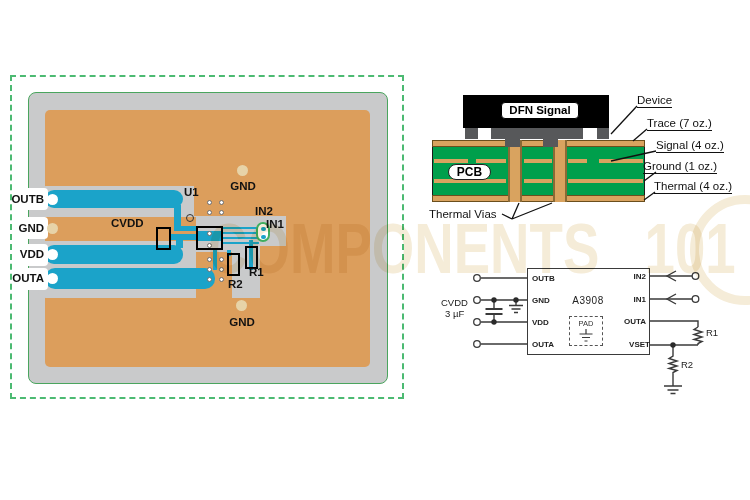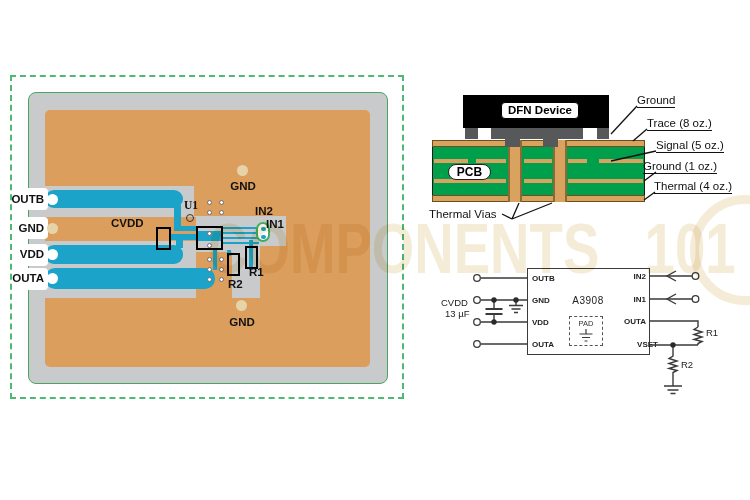--- a/index.html
+++ b/index.html
@@ -61,21 +61,21 @@
     <div class="abs" style="left:47px;top:273px;width:11px;height:11px;border-radius:50%;background:#fff;"></div>
 
     <div class="lbl" style="left:4px;top:193px;width:40px;text-align:right;">OUTB</div>
     <div class="lbl" style="left:4px;top:222px;width:40px;text-align:right;">GND</div>
     <div class="lbl" style="left:4px;top:248px;width:40px;text-align:right;">VDD</div>
     <div class="lbl" style="left:4px;top:272px;width:40px;text-align:right;">OUTA</div>
 
     <div class="lbl" style="left:111px;top:217px;">CVDD</div>
     <div class="abs" style="left:156px;top:227px;width:15px;height:23px;border:2.2px solid #000;box-sizing:border-box;"></div>
 
-    <div class="lbl" style="left:184px;top:199px;font-family:Liberation Serif, serif;">U1</div>
+    <div class="lbl" style="left:184px;top:186px;">U1</div>
     <div class="abs" style="left:186px;top:214px;width:8px;height:8px;border:1.6px solid #333;border-radius:50%;box-sizing:border-box;"></div>
     <div class="abs" style="left:196px;top:226px;width:27px;height:24px;border:2.5px solid #000;box-sizing:border-box;"></div>
 
     <div class="via" style="left:206.5px;top:199.5px;"></div>
     <div class="via" style="left:218.5px;top:199.5px;"></div>
     <div class="via" style="left:206.5px;top:209.5px;"></div>
     <div class="via" style="left:218.5px;top:209.5px;"></div>
     <div class="via" style="left:206.5px;top:230.5px;"></div>
     <div class="via" style="left:206.5px;top:242.5px;"></div>
     <div class="via" style="left:206.5px;top:256.5px;"></div>
@@ -99,21 +99,21 @@
     <div class="abs" style="left:237px;top:165px;width:11px;height:11px;border-radius:50%;background:#E7D3A8;"></div>
     <div class="lbl" style="left:229px;top:180px;width:28px;text-align:center;">GND</div>
     <div class="abs" style="left:236px;top:300px;width:11px;height:11px;border-radius:50%;background:#E7D3A8;"></div>
     <div class="lbl" style="left:228px;top:316px;width:28px;text-align:center;">GND</div>
   </div>
 
   <div class="abs" style="left:0;top:0;width:750px;height:240px;">
 
     <div class="abs" style="left:463px;top:95px;width:146px;height:33px;background:#000;"></div>
     <div class="abs" style="left:501px;top:102px;width:78px;height:17px;background:#fff;border:1.5px solid #000;border-radius:4px;box-sizing:border-box;
-                text-align:center;font-weight:bold;font-size:11.5px;line-height:14px;color:#000;">DFN Device</div>
+                text-align:center;font-weight:bold;font-size:11.5px;line-height:14px;color:#000;">DFN Signal</div>
 
     <div class="abs" style="left:465px;top:128px;width:144px;height:11px;background:#57585A;"></div>
     <div class="abs" style="left:478px;top:128px;width:13px;height:11px;background:#fff;"></div>
     <div class="abs" style="left:583px;top:128px;width:14px;height:11px;background:#fff;"></div>
 
     <div class="abs" style="left:432px;top:146px;width:213px;height:50px;background:#009F4C;border:1px solid #1a1a1a;box-sizing:border-box;"></div>
     <div class="abs" style="left:434px;top:159px;width:34px;height:3.5px;background:#D9A35F;"></div>
     <div class="abs" style="left:476px;top:159px;width:30px;height:3.5px;background:#D9A35F;"></div>
     <div class="abs" style="left:524px;top:159px;width:28px;height:3.5px;background:#D9A35F;"></div>
     <div class="abs" style="left:568px;top:159px;width:19px;height:3.5px;background:#D9A35F;"></div>
@@ -126,43 +126,43 @@
 
     <div class="abs" style="left:508px;top:140px;width:14px;height:62px;background:#D9A35F;border-left:2px solid #8A6A35;border-right:2px solid #8A6A35;box-sizing:border-box;"></div>
     <div class="abs" style="left:553px;top:140px;width:14px;height:62px;background:#D9A35F;border-left:2px solid #8A6A35;border-right:2px solid #8A6A35;box-sizing:border-box;"></div>
 
     <div class="abs" style="left:505px;top:139px;width:15px;height:8px;background:#57585A;"></div>
     <div class="abs" style="left:543px;top:139px;width:15px;height:8px;background:#57585A;"></div>
 
     <div class="abs" style="left:448px;top:164px;width:43px;height:16px;background:#fff;border:1px solid #222;border-radius:8px;box-sizing:border-box;
                 text-align:center;font-weight:bold;font-size:12px;line-height:14px;color:#000;">PCB</div>
 
-    <div class="xlbl" style="left:637px;top:94px;"><span class="underln">Ground</span></div>
-    <div class="xlbl" style="left:647px;top:117px;"><span class="underln">Trace (8 oz.)</span></div>
-    <div class="xlbl" style="left:656px;top:139px;"><span class="underln">Signal (5 oz.)</span></div>
+    <div class="xlbl" style="left:637px;top:94px;"><span class="underln">Device</span></div>
+    <div class="xlbl" style="left:647px;top:117px;"><span class="underln">Trace (7 oz.)</span></div>
+    <div class="xlbl" style="left:656px;top:139px;"><span class="underln">Signal (4 oz.)</span></div>
     <div class="xlbl" style="left:643px;top:160px;"><span class="underln">Ground (1 oz.)</span></div>
     <div class="xlbl" style="left:654px;top:180px;"><span class="underln">Thermal (4 oz.)</span></div>
     <div class="xlbl" style="left:429px;top:208px;">Thermal Vias</div>
   </div>
 
   <div class="abs" style="left:420px;top:250px;width:330px;height:180px;">
     <div class="abs" style="left:107px;top:18px;width:123px;height:87px;border:1.5px solid #3a3a3a;background:#fff;box-sizing:border-box;"></div>
     <div class="pin" style="left:112px;top:23.5px;">OUTB</div>
     <div class="pin" style="left:112px;top:45.5px;">GND</div>
     <div class="pin" style="left:112px;top:67.5px;">VDD</div>
     <div class="pin" style="left:112px;top:89.5px;">OUTA</div>
     <div class="pin" style="left:180px;top:21.5px;width:46px;text-align:right;">IN2</div>
     <div class="pin" style="left:180px;top:44.5px;width:46px;text-align:right;">IN1</div>
     <div class="pin" style="left:180px;top:66.5px;width:46px;text-align:right;">OUTA</div>
-    <div class="pin" style="left:192px;top:89.5px;width:46px;text-align:right;">VSET</div>
+    <div class="pin" style="left:184px;top:89.5px;width:46px;text-align:right;">VSET</div>
     <div class="abs" style="left:138px;top:45px;width:60px;text-align:center;font-size:10px;color:#222;letter-spacing:.5px;">A3908</div>
     <div class="abs" style="left:149px;top:66px;width:34px;height:30px;border:1.3px dashed #555;box-sizing:border-box;"></div>
     <div class="abs" style="left:149px;top:69px;width:34px;text-align:center;font-size:7.5px;color:#333;">PAD</div>
     <div class="schlbl" style="left:21px;top:48px;">CVDD</div>
-    <div class="schlbl" style="left:25px;top:59px;">13 µF</div>
+    <div class="schlbl" style="left:25px;top:59px;">3 µF</div>
     <div class="schlbl" style="left:286px;top:78px;">R1</div>
     <div class="schlbl" style="left:261px;top:110px;">R2</div>
   </div>
 
   <svg class="abs" width="750" height="500" style="left:0;top:0;" viewBox="0 0 750 500">
 
     <g stroke="#111" stroke-width="1.3" fill="none">
       <path d="M637,106 L611,134"></path>
       <path d="M647,129 L633,141"></path>
       <path d="M656,151 L611,161"></path>

